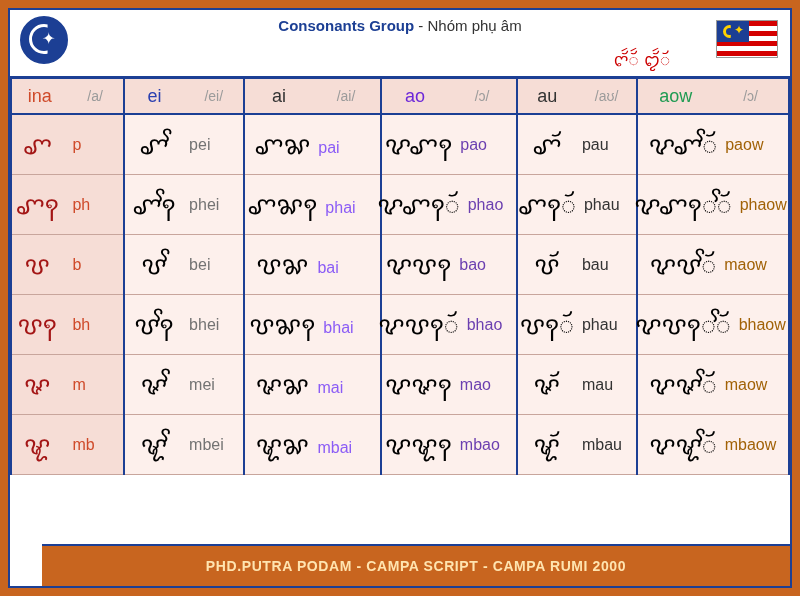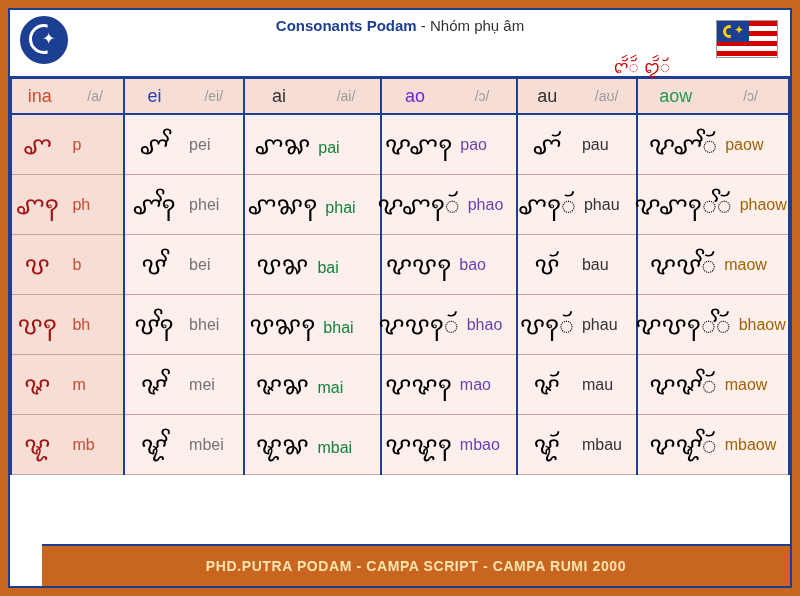--- a/index.html
+++ b/index.html
@@ -85,21 +85,21 @@
     font-size: 15px;
     color: #333333;
   }
   .subtitle .b {
     color: #1c3f94;
     font-weight: bold;
   }
   .cham-head {
     position: absolute;
     right: 120px;
-    top: 44px;
+    top: 37px;
     color: #cc0000;
     font-size: 17px;
     font-family: "DejaVu Sans", sans-serif;
     white-space: nowrap;
   }
   .flag {
     position: absolute;
     right: 12px;
     top: 10px;
     width: 62px;
@@ -238,21 +238,21 @@
     font-size: 25px;
     font-family: "DejaVu Sans", sans-serif;
     color: #000000;
   }
   .glyph.red { color: #a31515; }
   .lat {
     font-size: 16px;
   }
   .lat.ina  { color: #cf4a2a; }
   .lat.ei   { color: #737373; }
-  .lat.ai   { color: #15803d; margin-top: 6px; }
+  .lat.ai   { color: #8b5cf6; margin-top: 6px; }
   .lat.ao   { color: #6b3fb0; }
   .lat.au   { color: #333333; }
   .lat.aow  { color: #a16207; }
 
   .cellpair {
     display: flex;
     align-items: center;
     justify-content: center;
     gap: 8px;
     height: 100%;
@@ -281,21 +281,21 @@
 
 <div class="poster">
   <div class="inner">
 
     <div class="header">
       <div class="logo">
         <div class="crescent"></div>
         <div class="star">✦</div>
       </div>
       <div class="subtitle">
-        <span class="b">Consonants Podam</span>
+        <span class="b">Consonants Group</span>
         <span>- Nhóm phụ âm</span>
       </div>
       <div class="cham-head">ꨈꨮꩃꨮꩃ ꨄꨮꩃꨮ</div>
       <div class="flag">
         <div class="stripes"></div>
         <div class="canton"></div>
         <div class="fcres"></div>
         <div class="fstar">✦</div>
       </div>
     </div>

